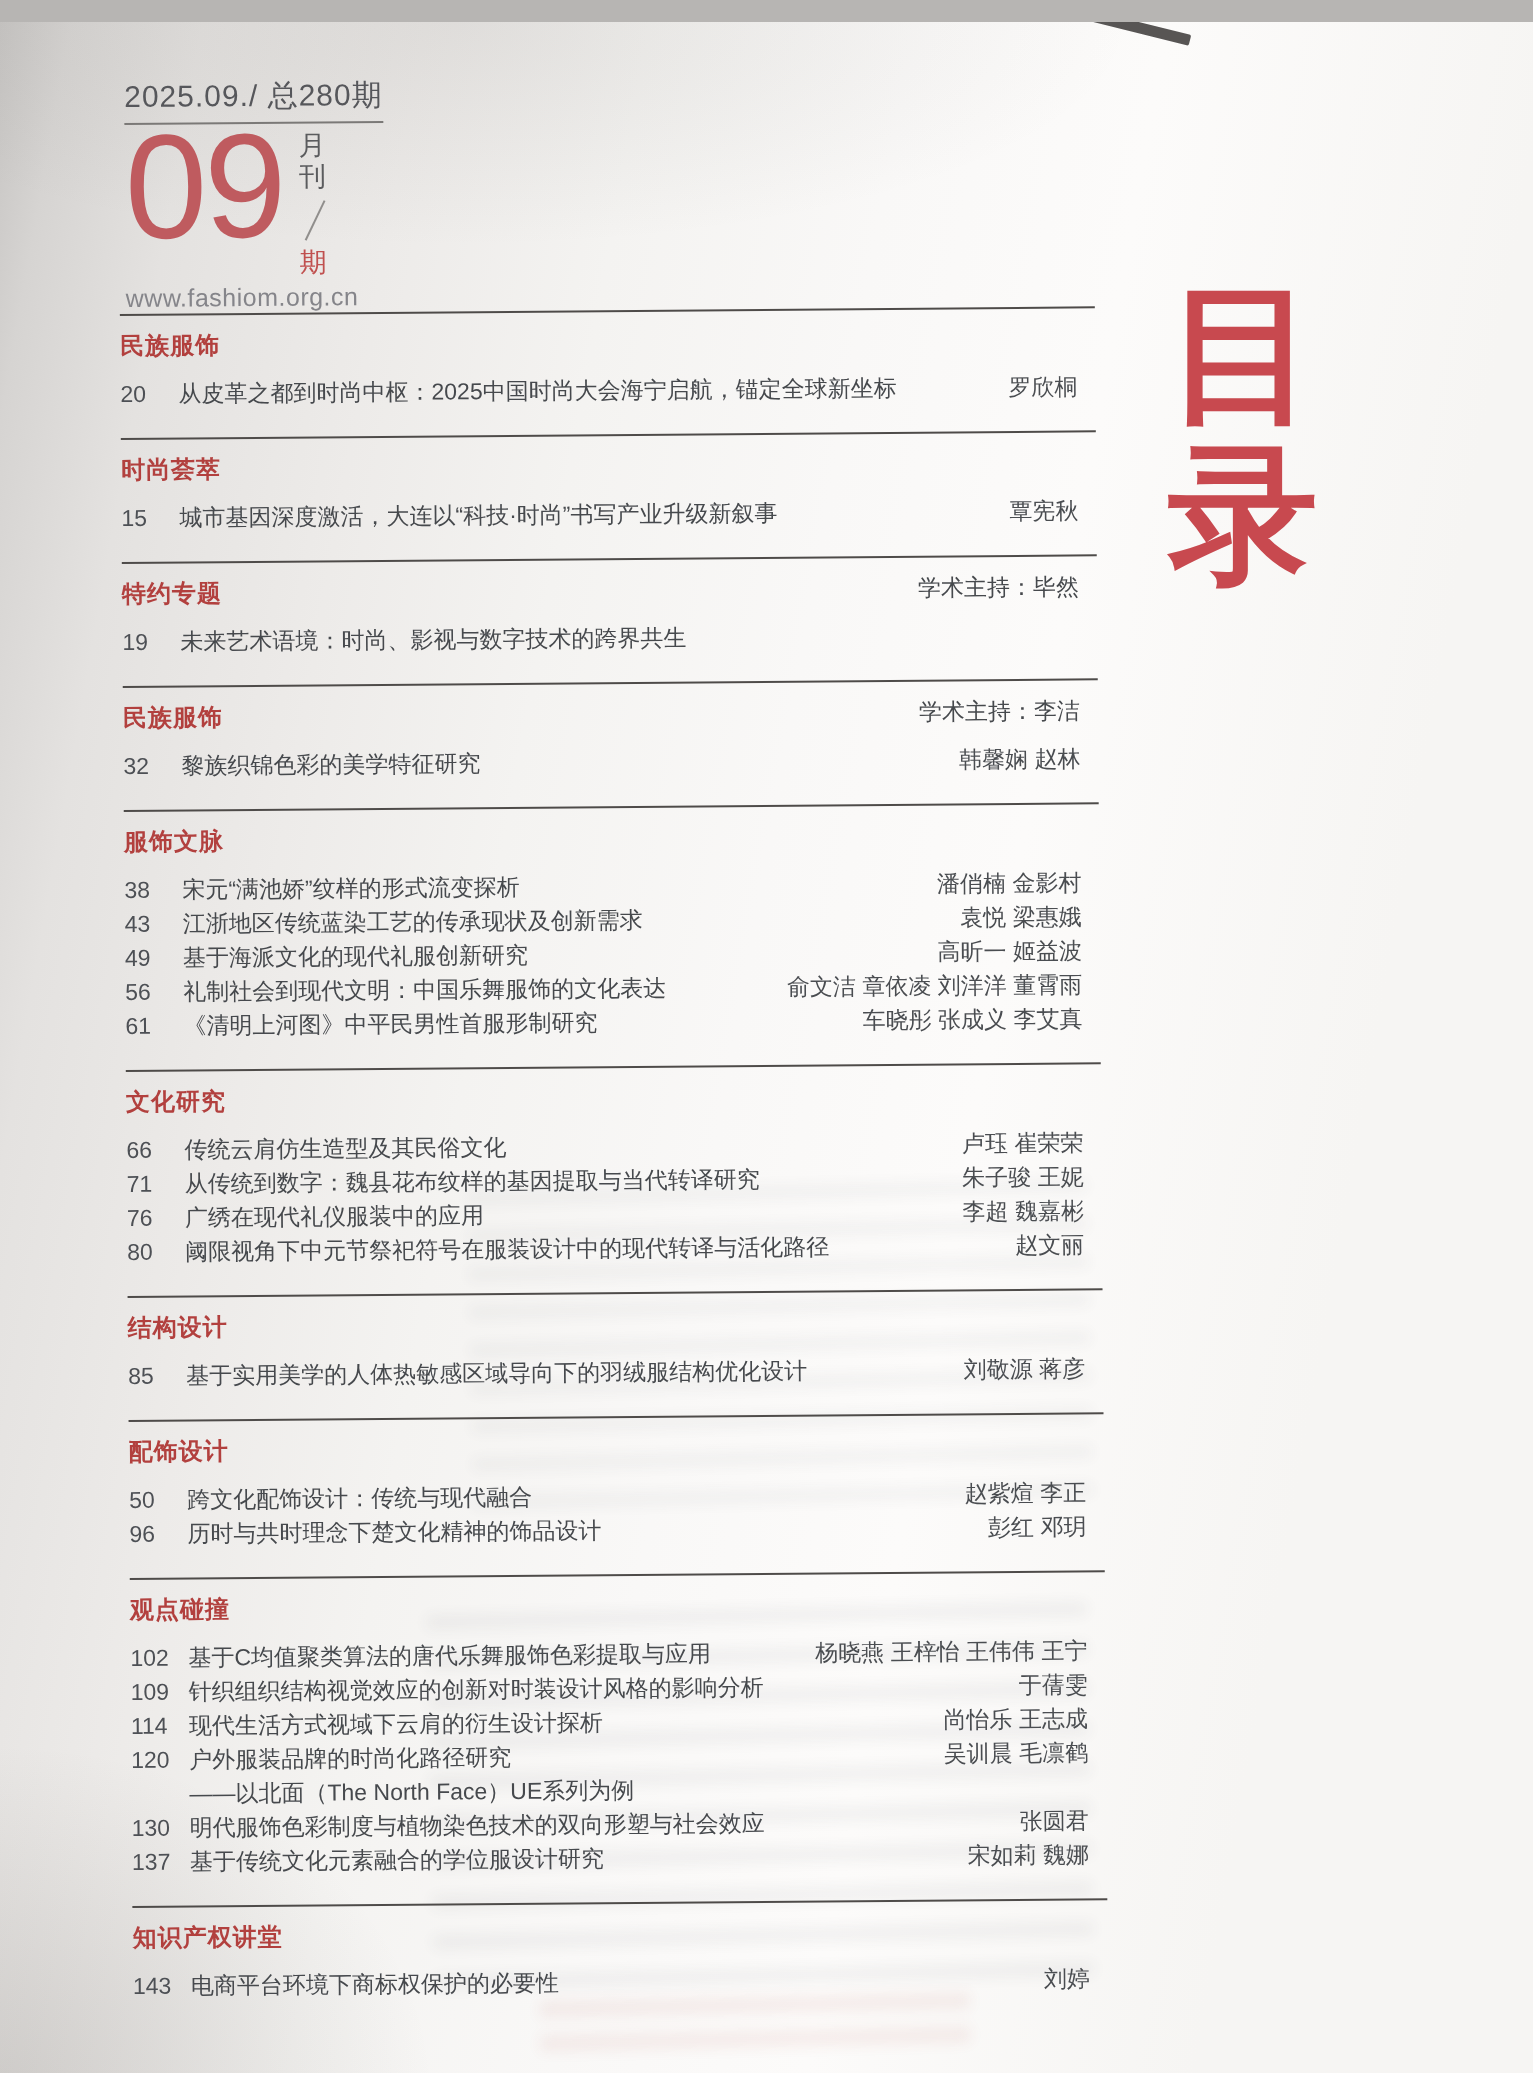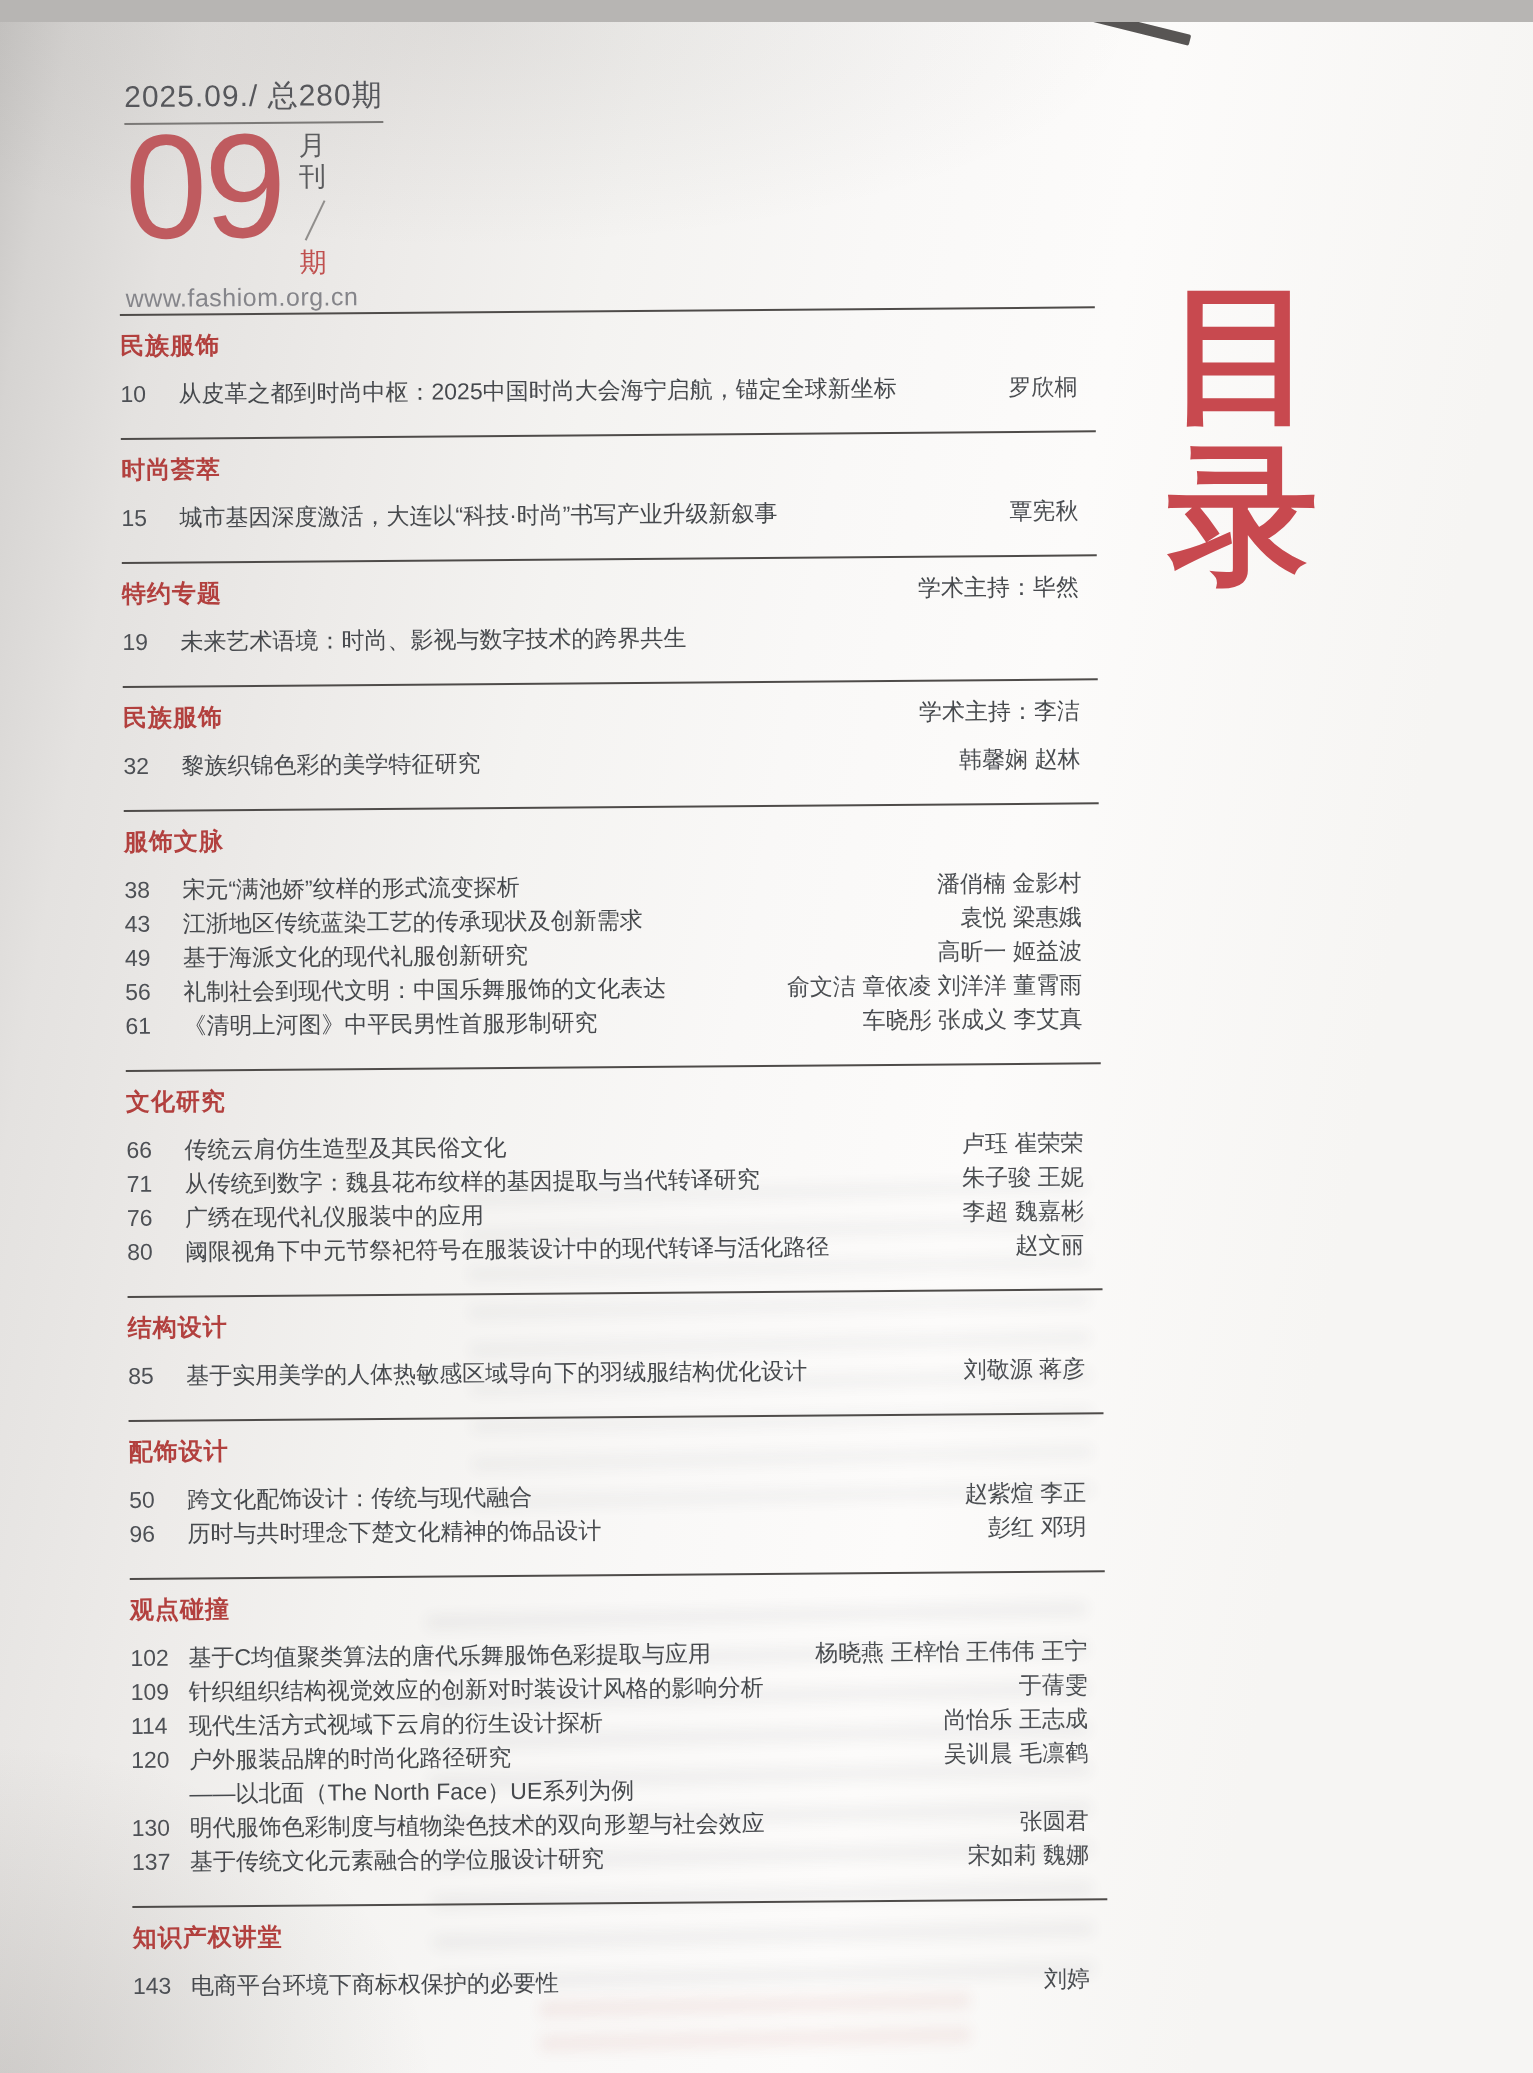--- a/index.html
+++ b/index.html
@@ -98,21 +98,21 @@
     </header>
 
     <main class="toc" id="toc">
   <section class="section">
     <div class="section-head">
       <h2 class="section-title">民族服饰</h2>
 
     </div>
     <ul class="entries">
   <li class="entry">
-    <span class="num">10</span>
+    <span class="num">20</span>
     <span class="title">
       <span class="t1">从皮革之都到时尚中枢：2025中国时尚大会海宁启航，锚定全球新坐标</span>
       
     </span>
     <span class="authors">罗欣桐</span>
   </li>
 </ul>
   </section>
 
   <section class="section">

